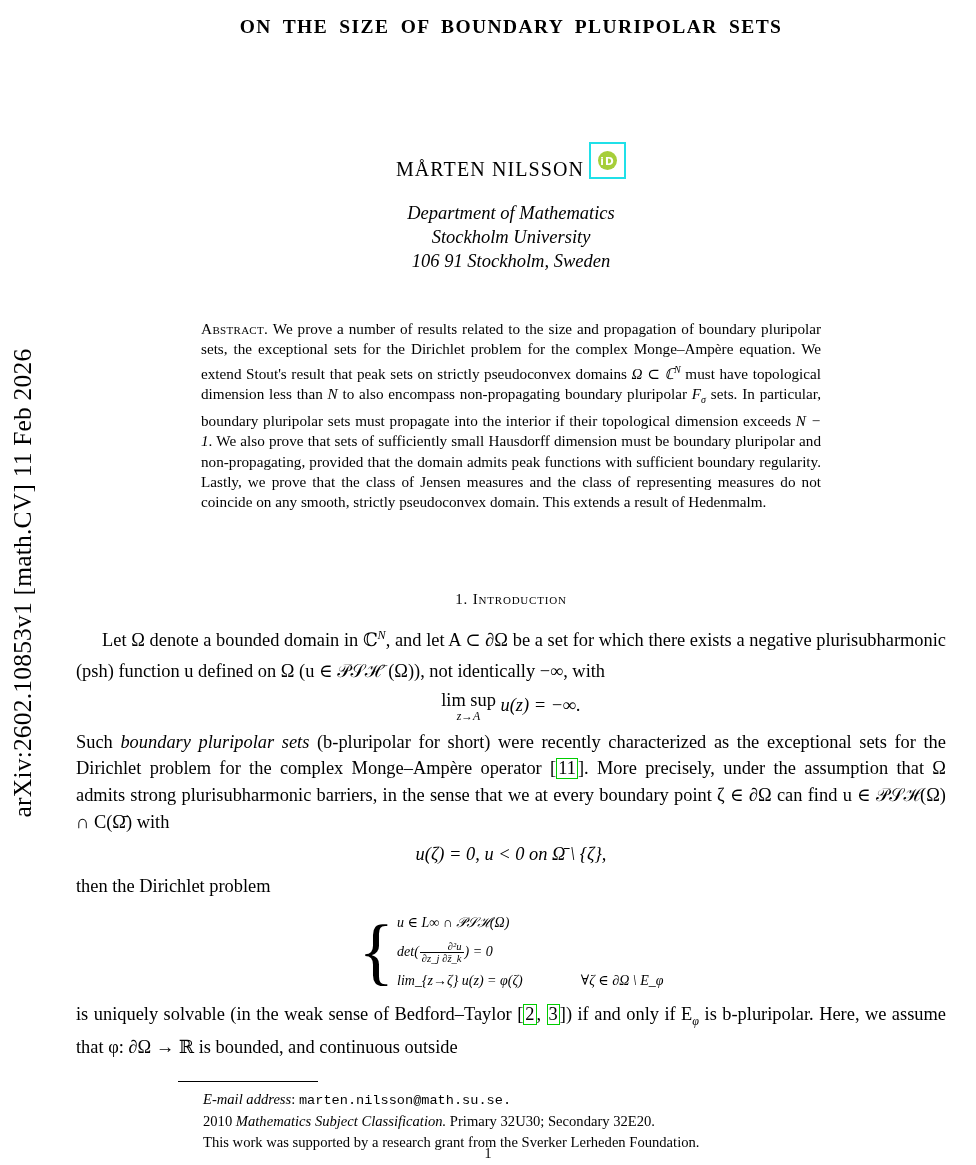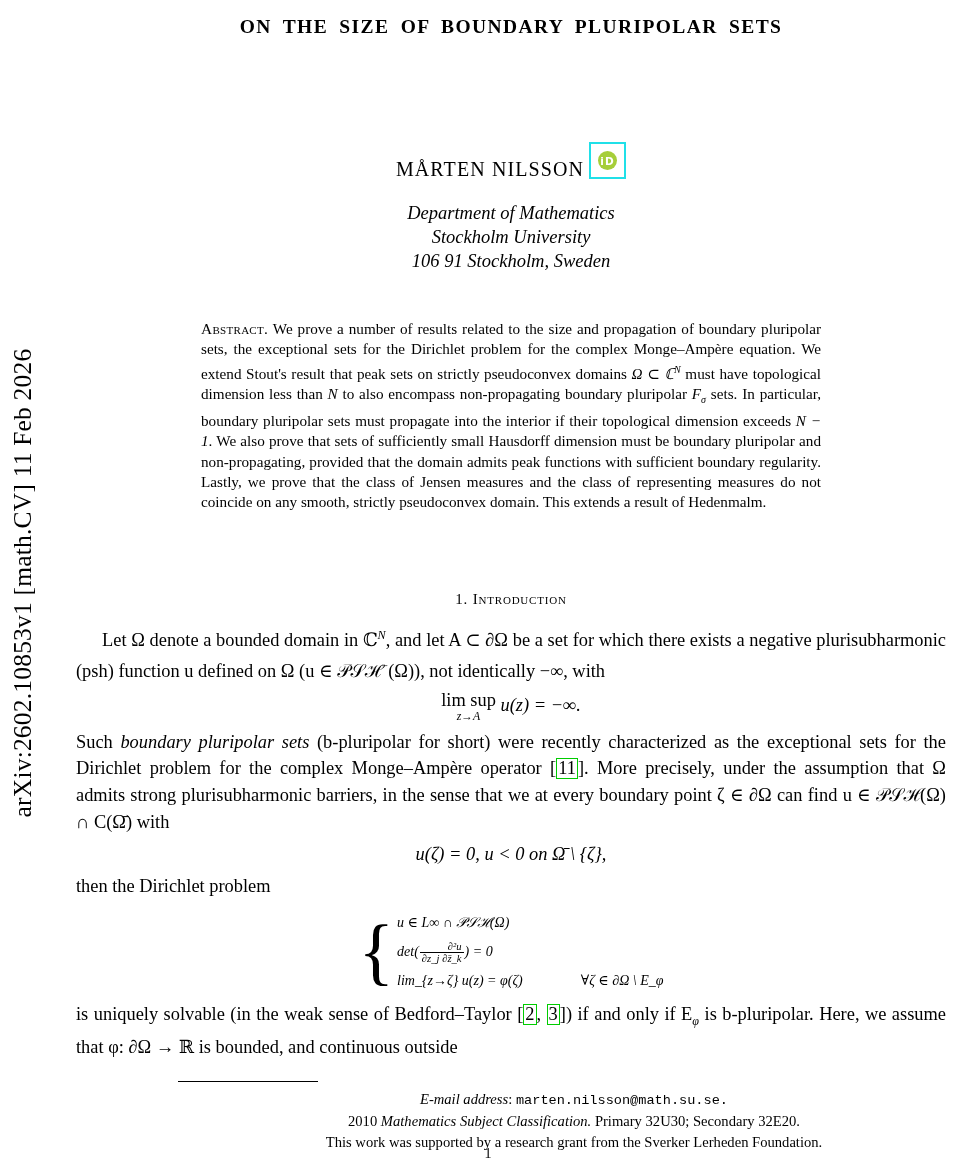--- a/index.html
+++ b/index.html
@@ -189,21 +189,21 @@
   .footnotes {
     position: absolute;
     left: 185px;
     top: 1089px;
     width: 760px;
     font-size: 14.6px;
     line-height: 21px;
   }
   .footnotes .it { font-style: italic; }
   .footnotes .mono { font-family: "Liberation Mono", "DejaVu Sans Mono", monospace; font-size: 13.6px; }
-  .footnotes .fn { margin-left: 18px; text-align: center; }
+  .footnotes .fn { margin-left: 18px; }
 
   .pagenum {
     position: absolute;
     left: 0;
     right: 0;
     top: 1146px;
     text-align: center;
     font-size: 14px;
   }
 </style>

